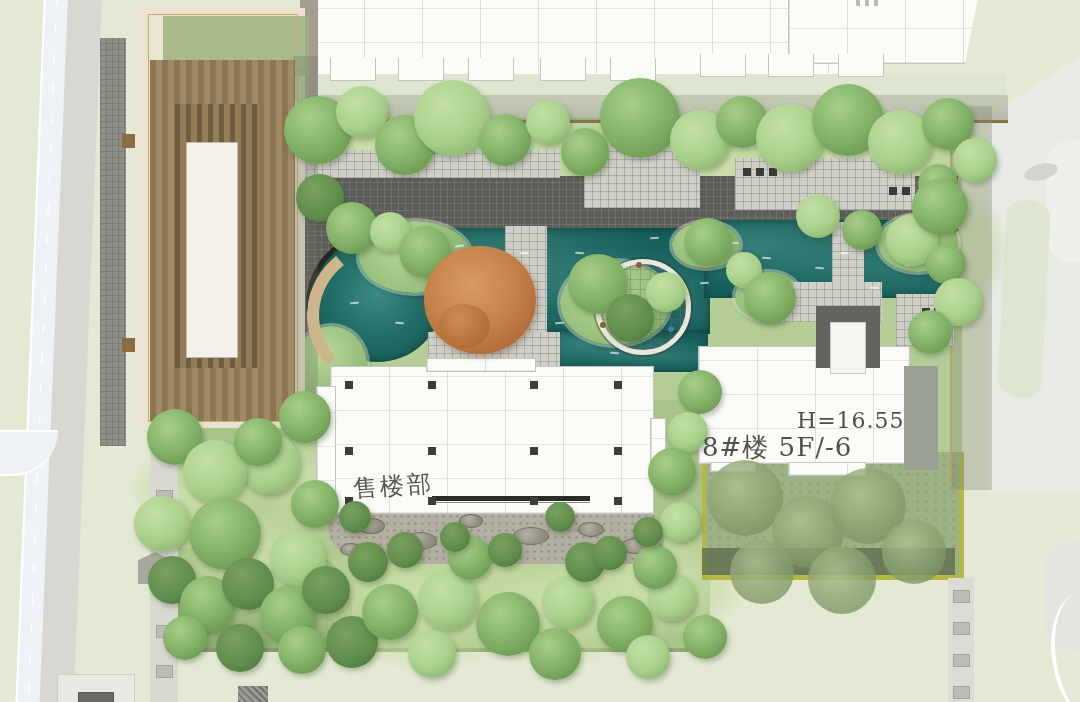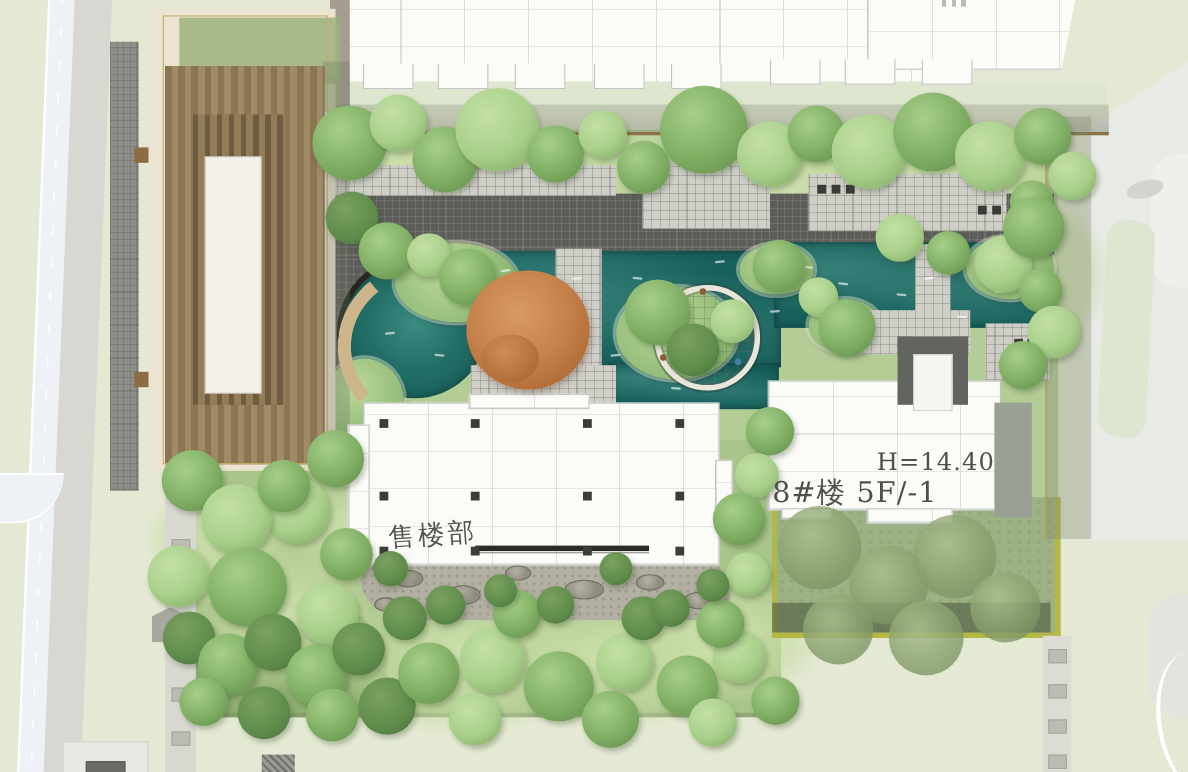--- a/index.html
+++ b/index.html
@@ -336,22 +336,22 @@
       <div class="tree t4" style="left: 730px; top: 540px; width: 64px; height: 64px;"></div>
       <div class="tree t4" style="left: 808px; top: 546px; width: 68px; height: 68px;"></div>
     </div>
 
   <div class="abs z6" style="left:424px;top:246px;width:112px;height:108px;border-radius:50%;
               background:radial-gradient(circle at 42% 36%,#d99a64,var(--orange-tree) 50%,#a5602f 92%);
               box-shadow:2px 3px 6px rgba(90,50,20,.35);
               background-blend-mode:normal;"></div>
   <div class="abs z6" style="left:438px;top:304px;width:52px;height:44px;border-radius:50%;background:radial-gradient(circle at 40% 35%,#cf8e55,#b06a36 70%);opacity:.85;"></div>
 
-  <div class="lbl" style="left:797px;top:408px;font-size:22px;letter-spacing:1px;">H=14.40</div>
-  <div class="lbl" style="left:702px;top:430px;font-size:26px;letter-spacing:1px;">8#楼 5F/-1</div>
+  <div class="lbl" style="left:797px;top:408px;font-size:22px;letter-spacing:1px;">H=16.55</div>
+  <div class="lbl" style="left:702px;top:430px;font-size:26px;letter-spacing:1px;">8#楼 5F/-6</div>
   <div class="lbl" style="left:353px;top:470px;font-size:24px;letter-spacing:3px;transform:rotate(-4deg);color:#55544e;">售楼部</div>
 
 <div class="notch z1" style="left: 330px; top: 58px; width: 44px; height: 22px;"></div>
     <div class="notch z1" style="left: 398px; top: 58px; width: 44px; height: 22px;"></div>
     <div class="notch z1" style="left: 468px; top: 58px; width: 44px; height: 22px;"></div>
     <div class="notch z1" style="left: 540px; top: 58px; width: 44px; height: 22px;"></div>
     <div class="notch z1" style="left: 610px; top: 58px; width: 44px; height: 22px;"></div>
     <div class="notch z1" style="left: 700px; top: 54px; width: 44px; height: 22px;"></div>
     <div class="notch z1" style="left: 768px; top: 54px; width: 44px; height: 22px;"></div>
     <div class="notch z1" style="left: 838px; top: 54px; width: 44px; height: 22px;"></div>

